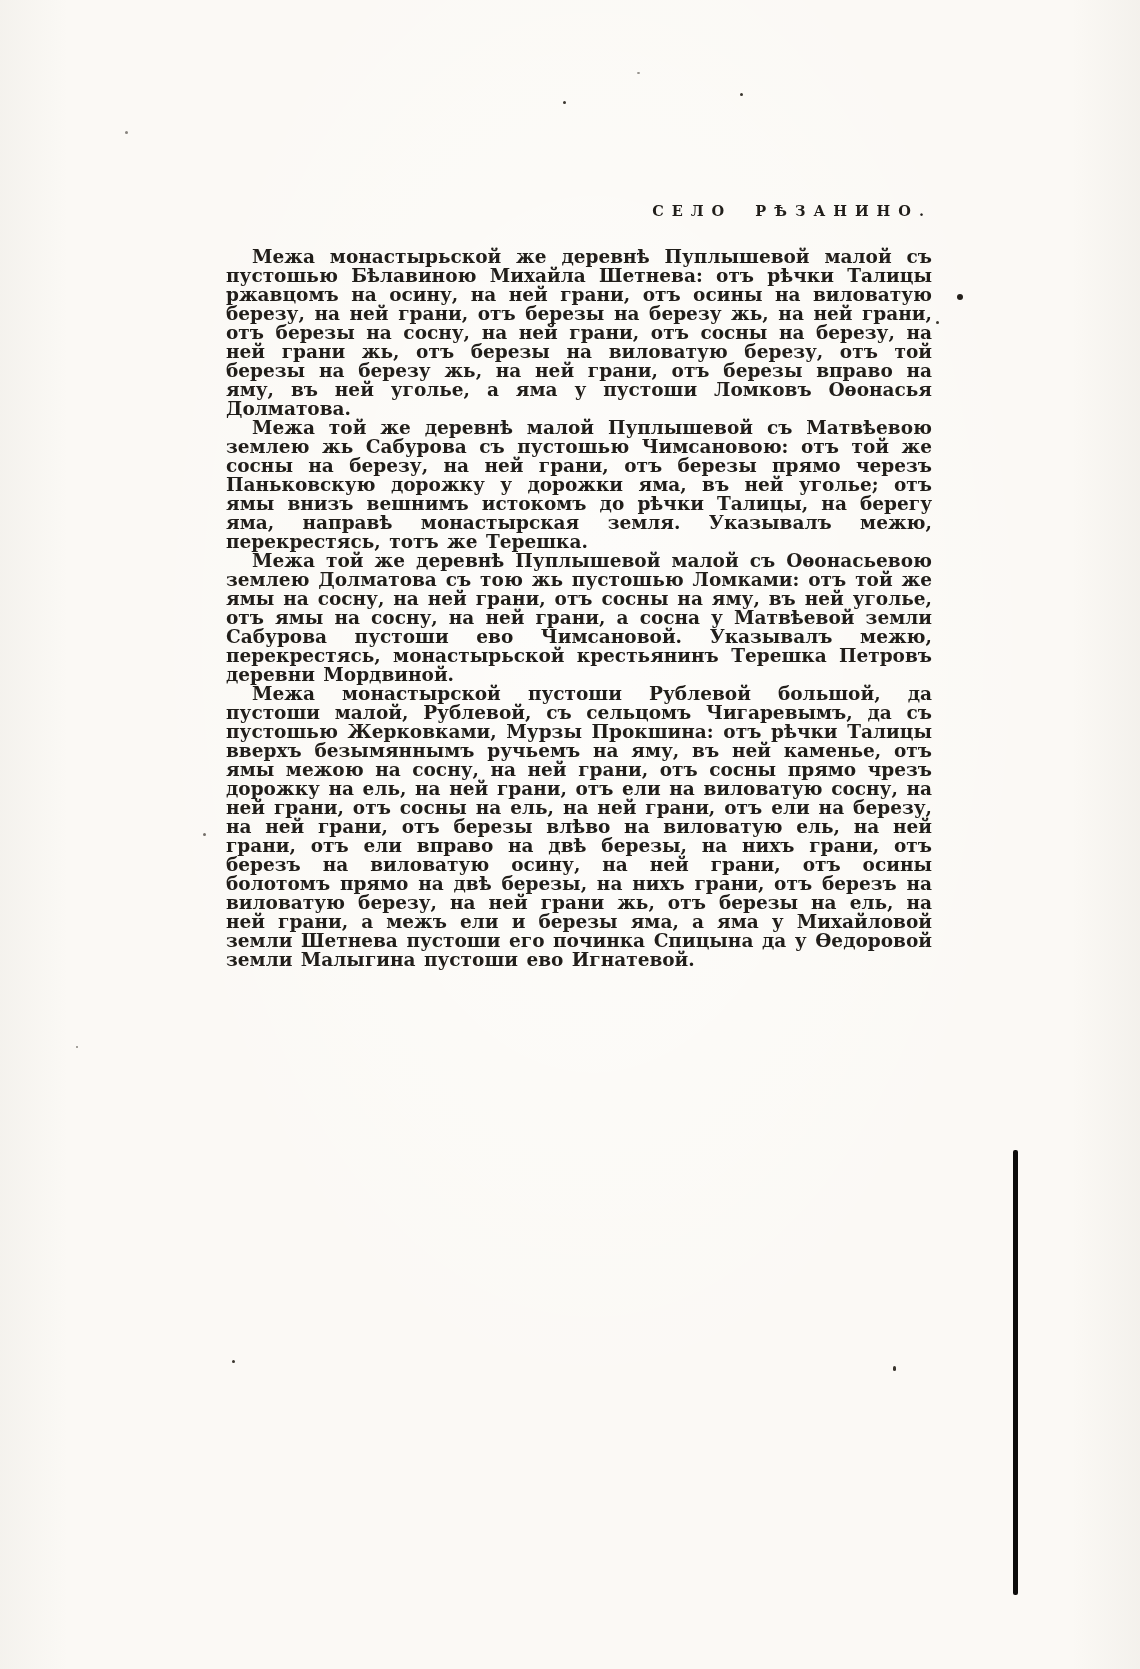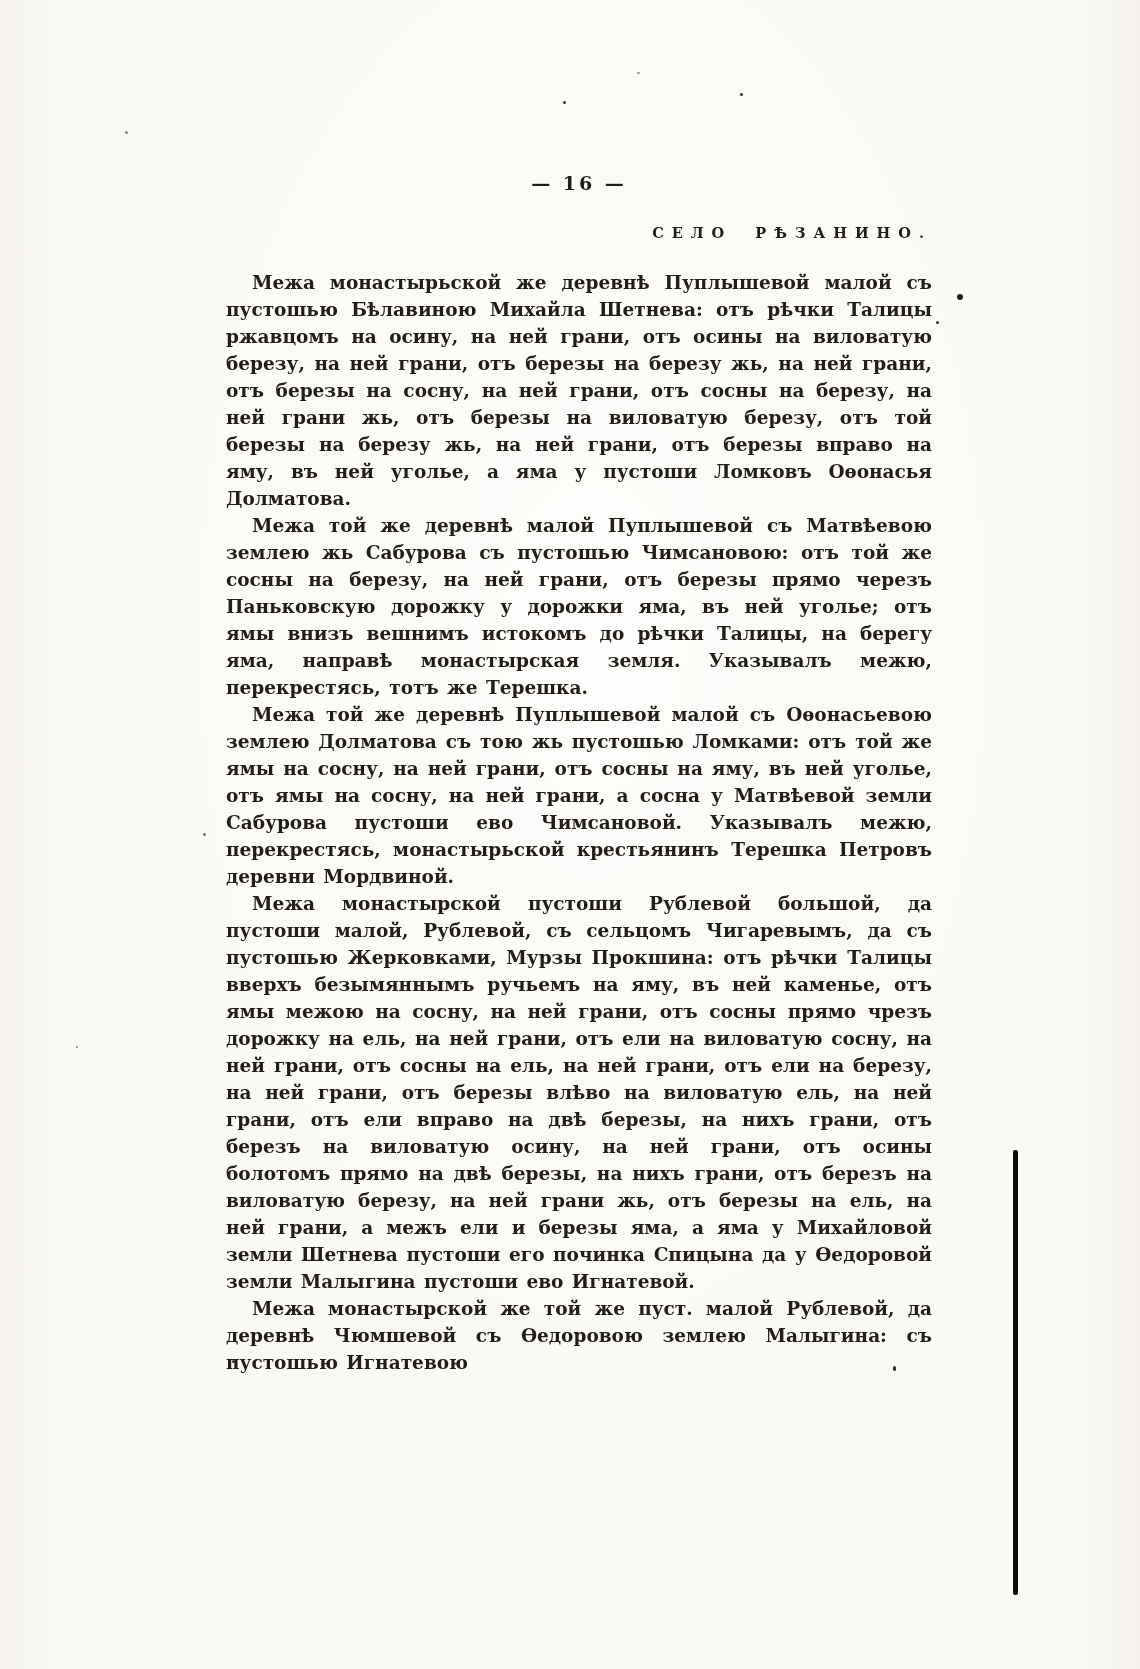--- a/index.html
+++ b/index.html
@@ -45,21 +45,21 @@
     margin:30px 0 28px 0;
     text-align:right;
     font-size:14.5px;
     font-weight:bold;
     letter-spacing:8px;
     word-spacing:10px;
   }
   .para{
     margin:0;
     font-size:18.5px;
-    line-height:27px;
+    line-height:19px;
     font-weight:bold;
     text-align:justify;
     text-indent:26px;
     word-spacing:2px;
   }
   .binding-line{
     position:absolute;
     left:1013px;
     top:1150px;
     width:5px;
@@ -83,34 +83,32 @@
   .s9{left:76px;top:1046px;width:2px;height:2px;opacity:.6;}
   .s10{left:637px;top:72px;width:3px;height:2px;opacity:.55;}
 </style>
 </head>
 <body>
 
 <div class="page">
 
   <div class="content">
 
-    <div class="page-number">— 16 —</div>
 
 
     <div class="heading">СЕЛО РѢЗАНИНО.</div>
 
     <p class="para">Межа монастырьской же деревнѣ Пуплышевой малой съ пустошью Бѣлавиною Михайла Шетнева: отъ рѣчки Талицы ржавцомъ на осину, на ней грани, отъ осины на виловатую березу, на ней грани, отъ березы на березу жь, на ней грани, отъ березы на сосну, на ней грани, отъ сосны на березу, на ней грани жь, отъ березы на виловатую березу, отъ той березы на березу жь, на ней грани, отъ березы вправо на яму, въ ней уголье, а яма у пустоши Ломковъ Оѳонасья Долматова.</p>
 
     <p class="para">Межа той же деревнѣ малой Пуплышевой съ Матвѣевою землею жь Сабурова съ пустошью Чимсановою: отъ той же сосны на березу, на ней грани, отъ березы прямо черезъ Паньковскую дорожку у дорожки яма, въ ней уголье; отъ ямы внизъ вешнимъ истокомъ до рѣчки Талицы, на берегу яма, направѣ монастырская земля. Указывалъ межю, перекрестясь, тотъ же Терешка.</p>
 
     <p class="para">Межа той же деревнѣ Пуплышевой малой съ Оѳонасьевою землею Долматова съ тою жь пустошью Ломками: отъ той же ямы на сосну, на ней грани, отъ сосны на яму, въ ней уголье, отъ ямы на сосну, на ней грани, а сосна у Матвѣевой земли Сабурова пустоши ево Чимсановой. Указывалъ межю, перекрестясь, монастырьской крестьянинъ Терешка Петровъ деревни Мордвиной.</p>
 
     <p class="para">Межа монастырской пустоши Рублевой большой, да пустоши малой, Рублевой, съ сельцомъ Чигаревымъ, да съ пустошью Жерковками, Мурзы Прокшина: отъ рѣчки Талицы вверхъ безымяннымъ ручьемъ на яму, въ ней каменье, отъ ямы межою на сосну, на ней грани, отъ сосны прямо чрезъ дорожку на ель, на ней грани, отъ ели на виловатую сосну, на ней грани, отъ сосны на ель, на ней грани, отъ ели на березу, на ней грани, отъ березы влѣво на виловатую ель, на ней грани, отъ ели вправо на двѣ березы, на нихъ грани, отъ березъ на виловатую осину, на ней грани, отъ осины болотомъ прямо на двѣ березы, на нихъ грани, отъ березъ на виловатую березу, на ней грани жь, отъ березы на ель, на ней грани, а межъ ели и березы яма, а яма у Михайловой земли Шетнева пустоши его починка Спицына да у Ѳедоровой земли Малыгина пустоши ево Игнатевой.</p>
 
-    <p class="para">Межа монастырской же той же пуст. малой Рублевой, да деревнѣ Чюмшевой съ Ѳедоровою землею Малыгина: съ пустошью Игнатевою</p>
 
   </div>
 
   <div class="binding-line"></div>
 
   <div class="speck s1"></div>
   <div class="speck s2"></div>
   <div class="speck s3"></div>
   <div class="speck s4"></div>
   <div class="speck s5"></div>

